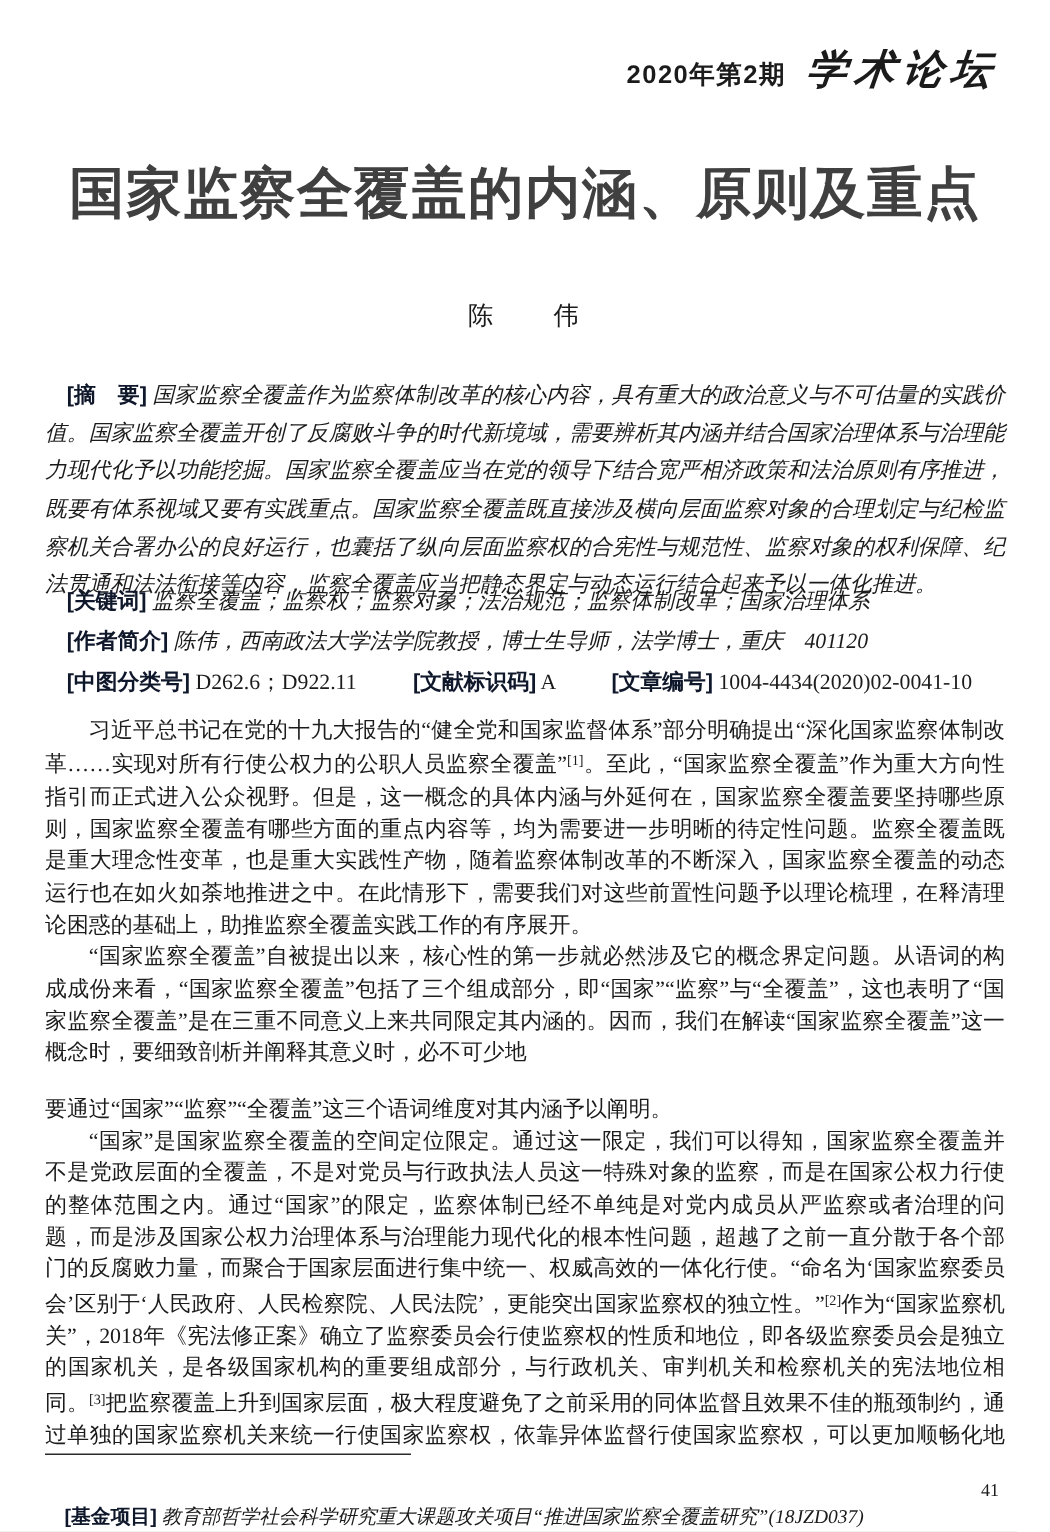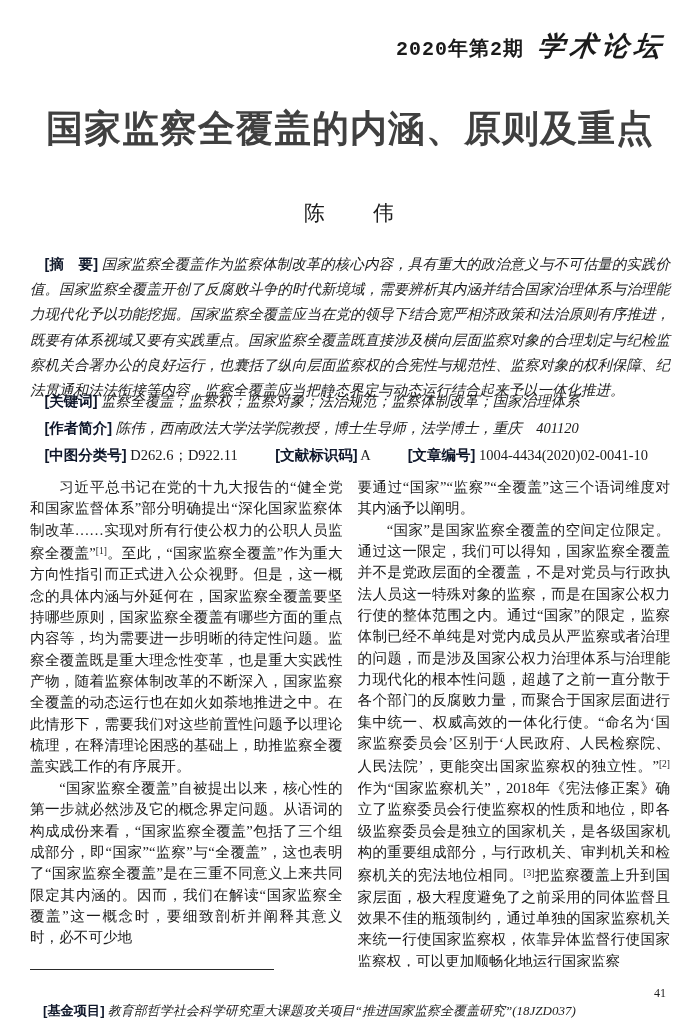--- a/index.html
+++ b/index.html
@@ -13,40 +13,40 @@
     font-family:"Liberation Serif","DejaVu Serif",serif;
     overflow:hidden;
   }
   
   .header {
     position:absolute; top:28px; right:34px;
     display:flex; align-items:baseline; gap:14px;
     white-space:nowrap;
   }
   .issue {
-    font-family:Liberation Mono, monospace;
-    font-weight:bold; font-size:20px; letter-spacing:1px;
+    font-family:Liberation Sans, sans-serif;
+    font-weight:bold; font-size:17px; letter-spacing:1px;
   }
   .logo {
     font-family:"DejaVu Serif","Liberation Serif",serif;
     font-style:italic; font-weight:bold;
     font-size:27px; letter-spacing:5px;
     transform:skewX(-6deg); display:inline-block;
   }
   
   .title {
     position:absolute; top:104px; left:0; right:0;
     text-align:center;
     font-family:"Liberation Sans","DejaVu Sans",sans-serif;
     font-weight:bold; font-size:37px; letter-spacing:1px;
     color:#404040;
   }
   .author {
     position:absolute; top:199px; left:0; right:0;
-    text-align:center; font-size:21px; letter-spacing:2px;
+    text-align:center; font-size:17px; letter-spacing:2px;
   }
   
   .abstract {
     position:absolute; top:252px; left:30px; right:30px;
     font-size:14.5px; line-height:25.2px;
     text-align:justify; text-indent:1em;
   }
   .kai { font-style:italic; }
   .blabel {
     font-family:Liberation Sans, sans-serif;
@@ -55,21 +55,21 @@
   }
   .meta {
     position:absolute; top:388px; left:30px; right:30px;
     font-size:14.5px; line-height:27px;
   }
   .meta .line { text-indent:1em; white-space:nowrap; overflow:hidden; }
   .meta .seg { margin-right:34px; }
   
   .columns {
     position:absolute; top:477px; left:30px; right:30px; height:490px;
-    display:flex; gap:15px;
+    display:flex; gap:15px;flex-direction:column;
   }
   .col {
     flex:1 1 0; overflow:hidden;
     font-size:14.6px; line-height:21.35px;
     text-align:justify;
   }
   .col p { text-indent:2em; }
   .col p.cont { text-indent:0; }
   .h2 {
     font-family:"Liberation Sans","DejaVu Sans",sans-serif;

